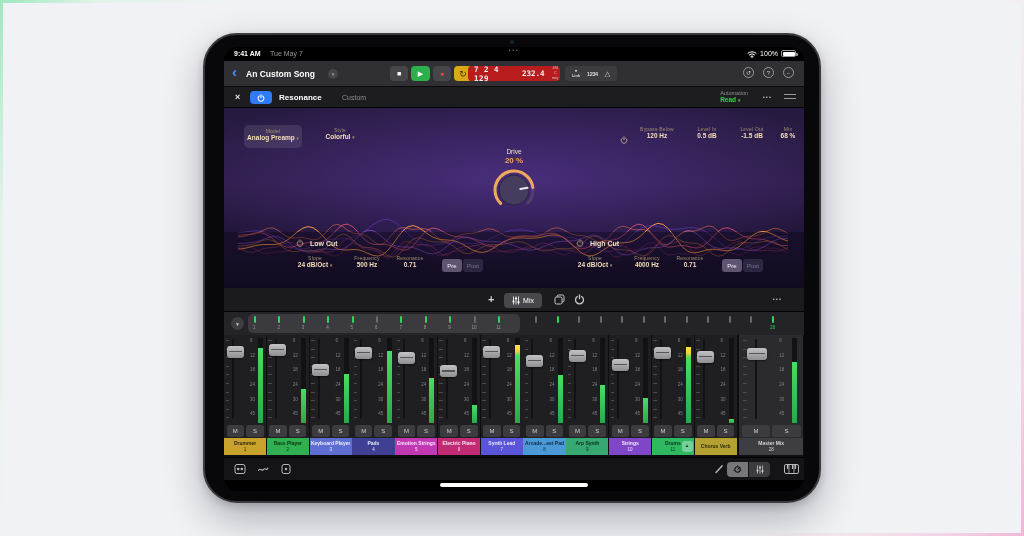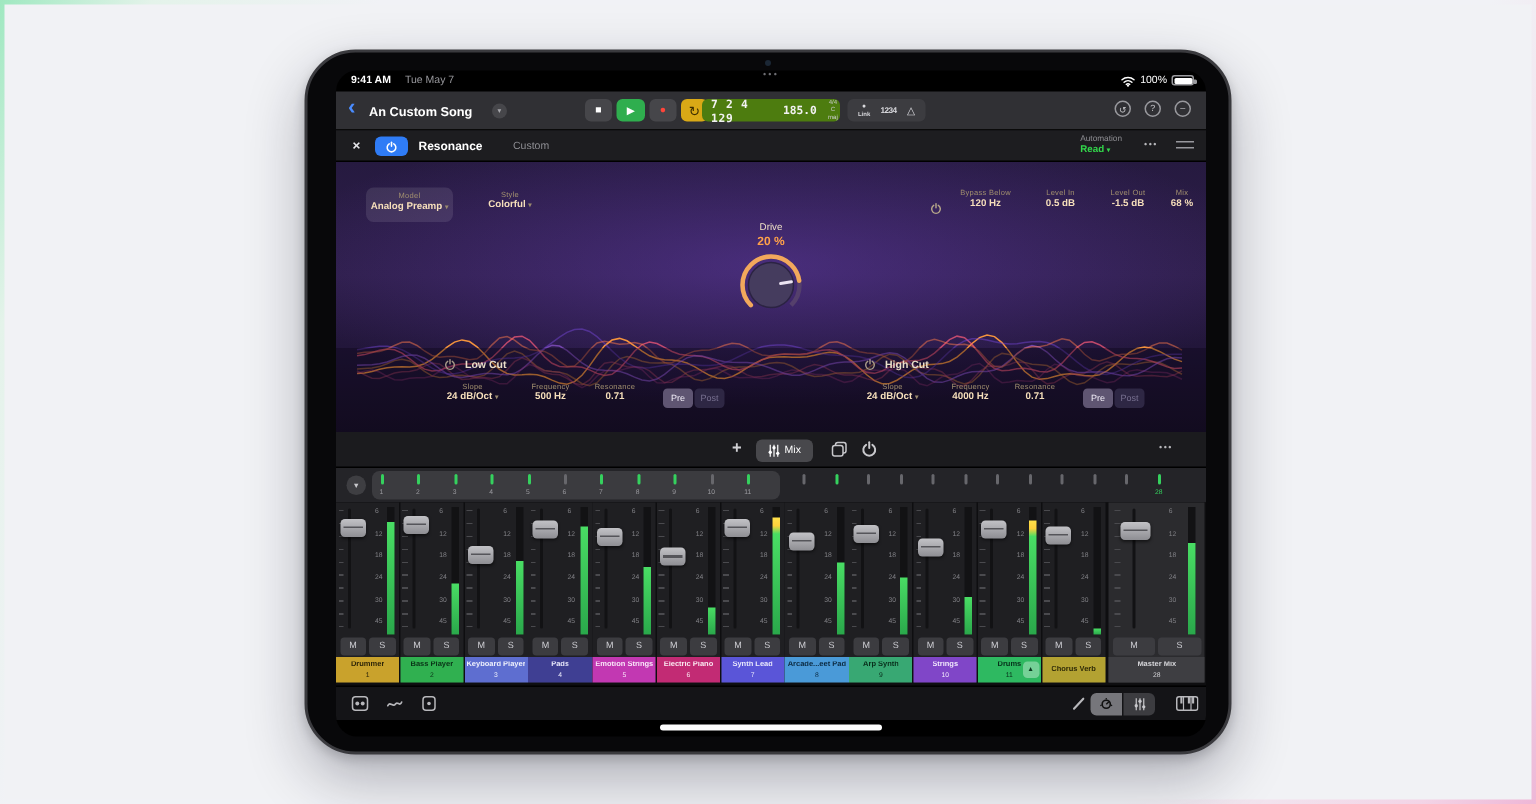--- a/index.html
+++ b/index.html
@@ -29,21 +29,21 @@
   
   .toolbar { top:14px; height:26px; background:#303034; border-bottom:1px solid #0a0a0a; }
   .back-chev { position:absolute; left:8px; top:2px; color:#4a8cff; font-size:15px; font-weight:bold; }
   .song-title { position:absolute; left:22px; top:8px; font-size:8.5px; font-weight:bold; color:#fff; }
   .song-dd { position:absolute; left:104px; top:8px; width:10px; height:10px; background:#46464a; border-radius:50%; color:#a8a8ad; font-size:5px; text-align:center; line-height:10px; }
   .transport { position:absolute; left:166px; top:5px; display:flex; gap:3px; align-items:center; }
   .tbtn { width:18px; height:15px; border-radius:4px; background:#46464a; display:flex; align-items:center; justify-content:center; font-size:7px; color:#fff; }
   .tbtn.play { background:#2fae4e; width:19px; }
   .tbtn.rec  { color:#ff453a; }
   .tbtn.loop { background:#d9a916; color:#3d2e00; font-size:9px; }
-  .lcd { position:absolute; left:244px; top:5px; width:92px; height:15px; background:#4d7c0f; border-radius:4px; display:flex; align-items:center; color:#f2f2f2; }
+  .lcd { position:absolute; left:244px; top:5px; width:92px; height:15px; background:#b91c1c; border-radius:4px; display:flex; align-items:center; color:#f2f2f2; }
   .lcd-pos { font-family:"DejaVu Sans Mono",monospace; font-size:7.5px; font-weight:bold; margin-left:6px; letter-spacing:0.5px; }
   .lcd-tempo { font-family:"DejaVu Sans Mono",monospace; font-size:7.5px; font-weight:bold; margin-left:7px; }
   .lcd-sig { margin-left:6px; font-size:4px; line-height:1.2; color:#cfcfd4; text-align:center; }
   .t-extras { position:absolute; left:341px; top:5px; width:52px; height:15px; background:#3c3c40; border-radius:4px; display:flex; align-items:center; justify-content:space-evenly; }
   .link-ic { font-size:4.5px; color:#d8d8dc; text-align:center; line-height:1.1; }
   .link-ic b { display:block; font-size:4px; }
   .countin { font-size:5.5px; font-weight:bold; color:#d8d8dc; letter-spacing:-0.4px; }
   .metro { font-size:7px; color:#d8d8dc; }
   .tb-right { position:absolute; right:10px; top:6px; display:flex; gap:9px; }
   .circ-ic { width:11px; height:11px; border:1px solid #98989d; border-radius:50%; color:#c8c8cc; font-size:6px; display:flex; align-items:center; justify-content:center; }
@@ -173,21 +173,21 @@
       <span class="song-title">An Custom Song</span>
       <span class="song-dd">▾</span>
       <div class="transport">
         <span class="tbtn">■</span>
         <span class="tbtn play">▶</span>
         <span class="tbtn rec">●</span>
         <span class="tbtn loop">↻</span>
       </div>
       <div class="lcd">
         <span class="lcd-pos">7 2 4 129</span>
-        <span class="lcd-tempo">185.0</span>
+        <span class="lcd-tempo">232.4</span>
         <span class="lcd-sig">
           <span>4/4</span><br>
           <span>C maj</span>
         </span>
       </div>
       <div class="t-extras">
         <span class="link-ic">●<b>Link</b></span>
         <span class="countin">1234</span>
         <span class="metro">△</span>
       </div>

